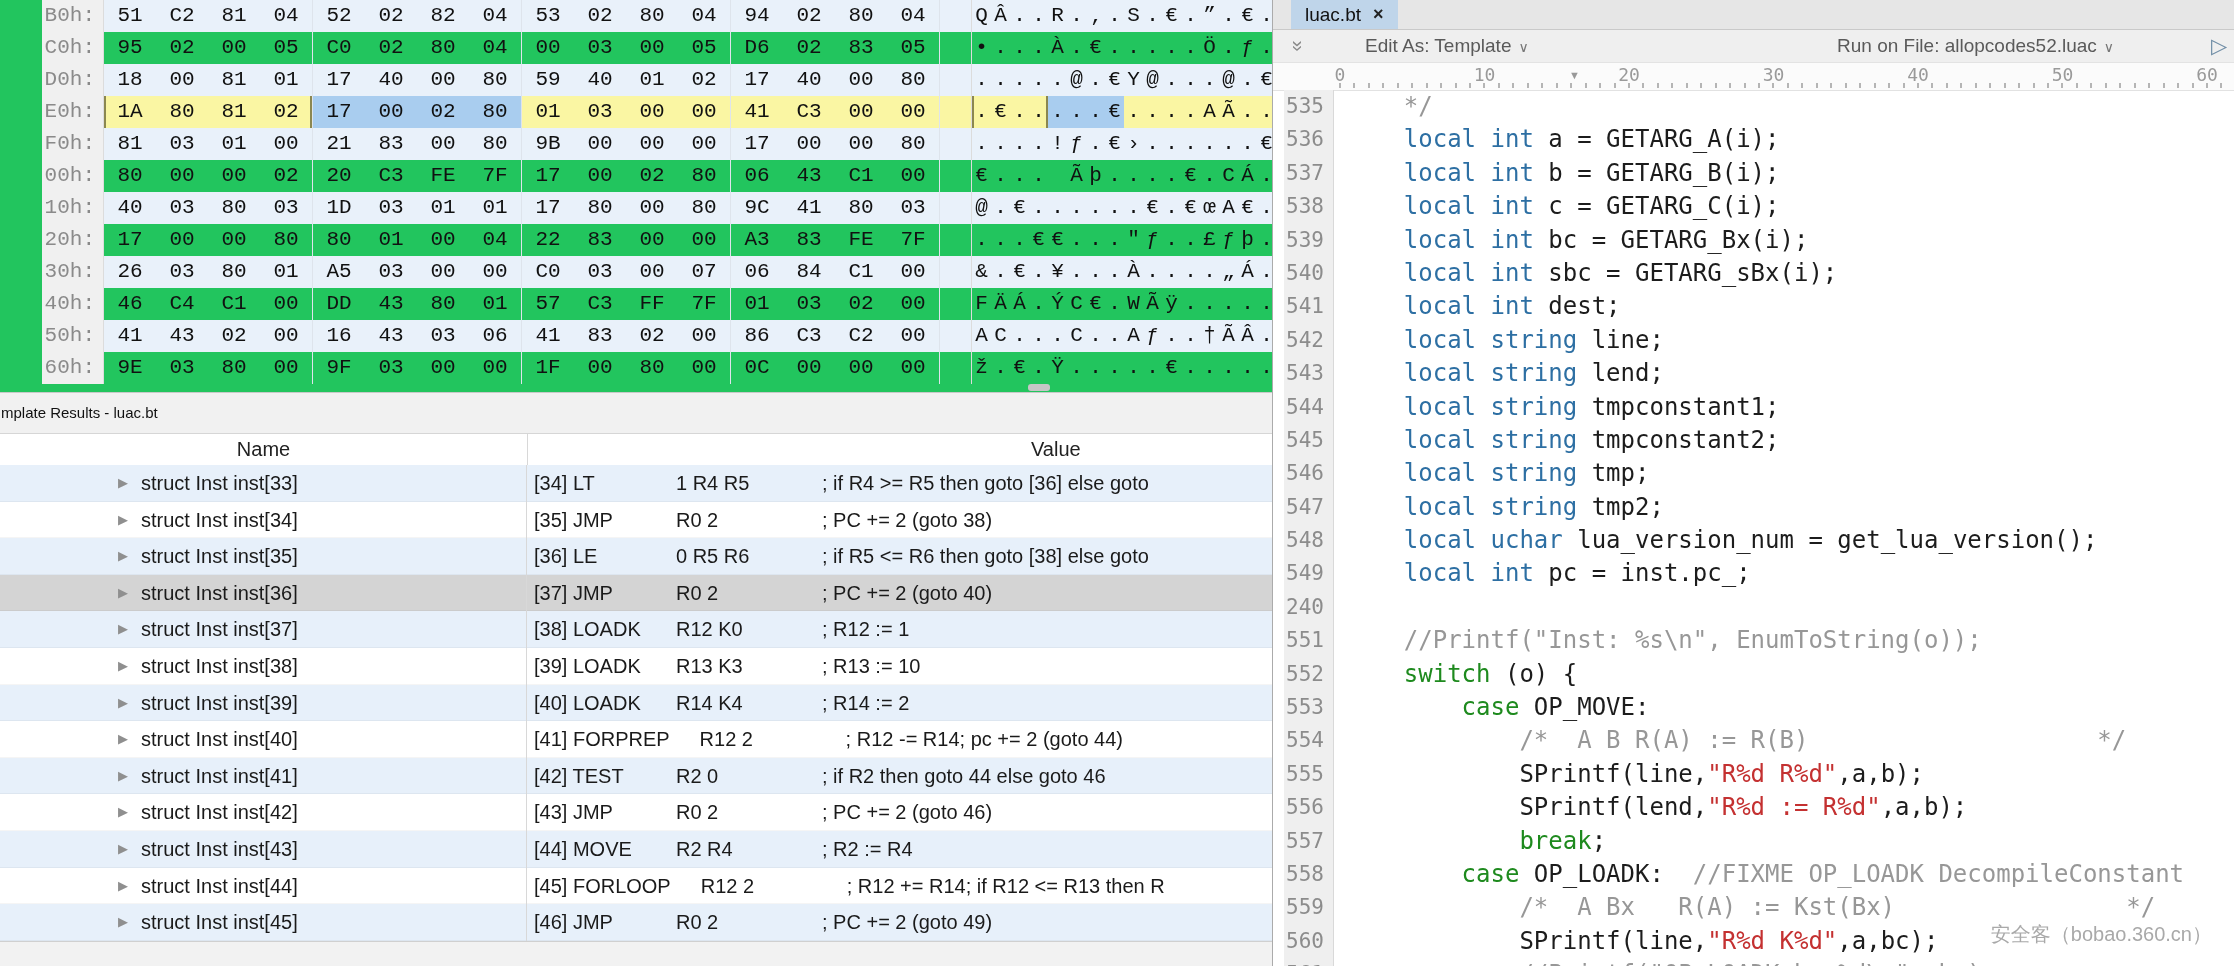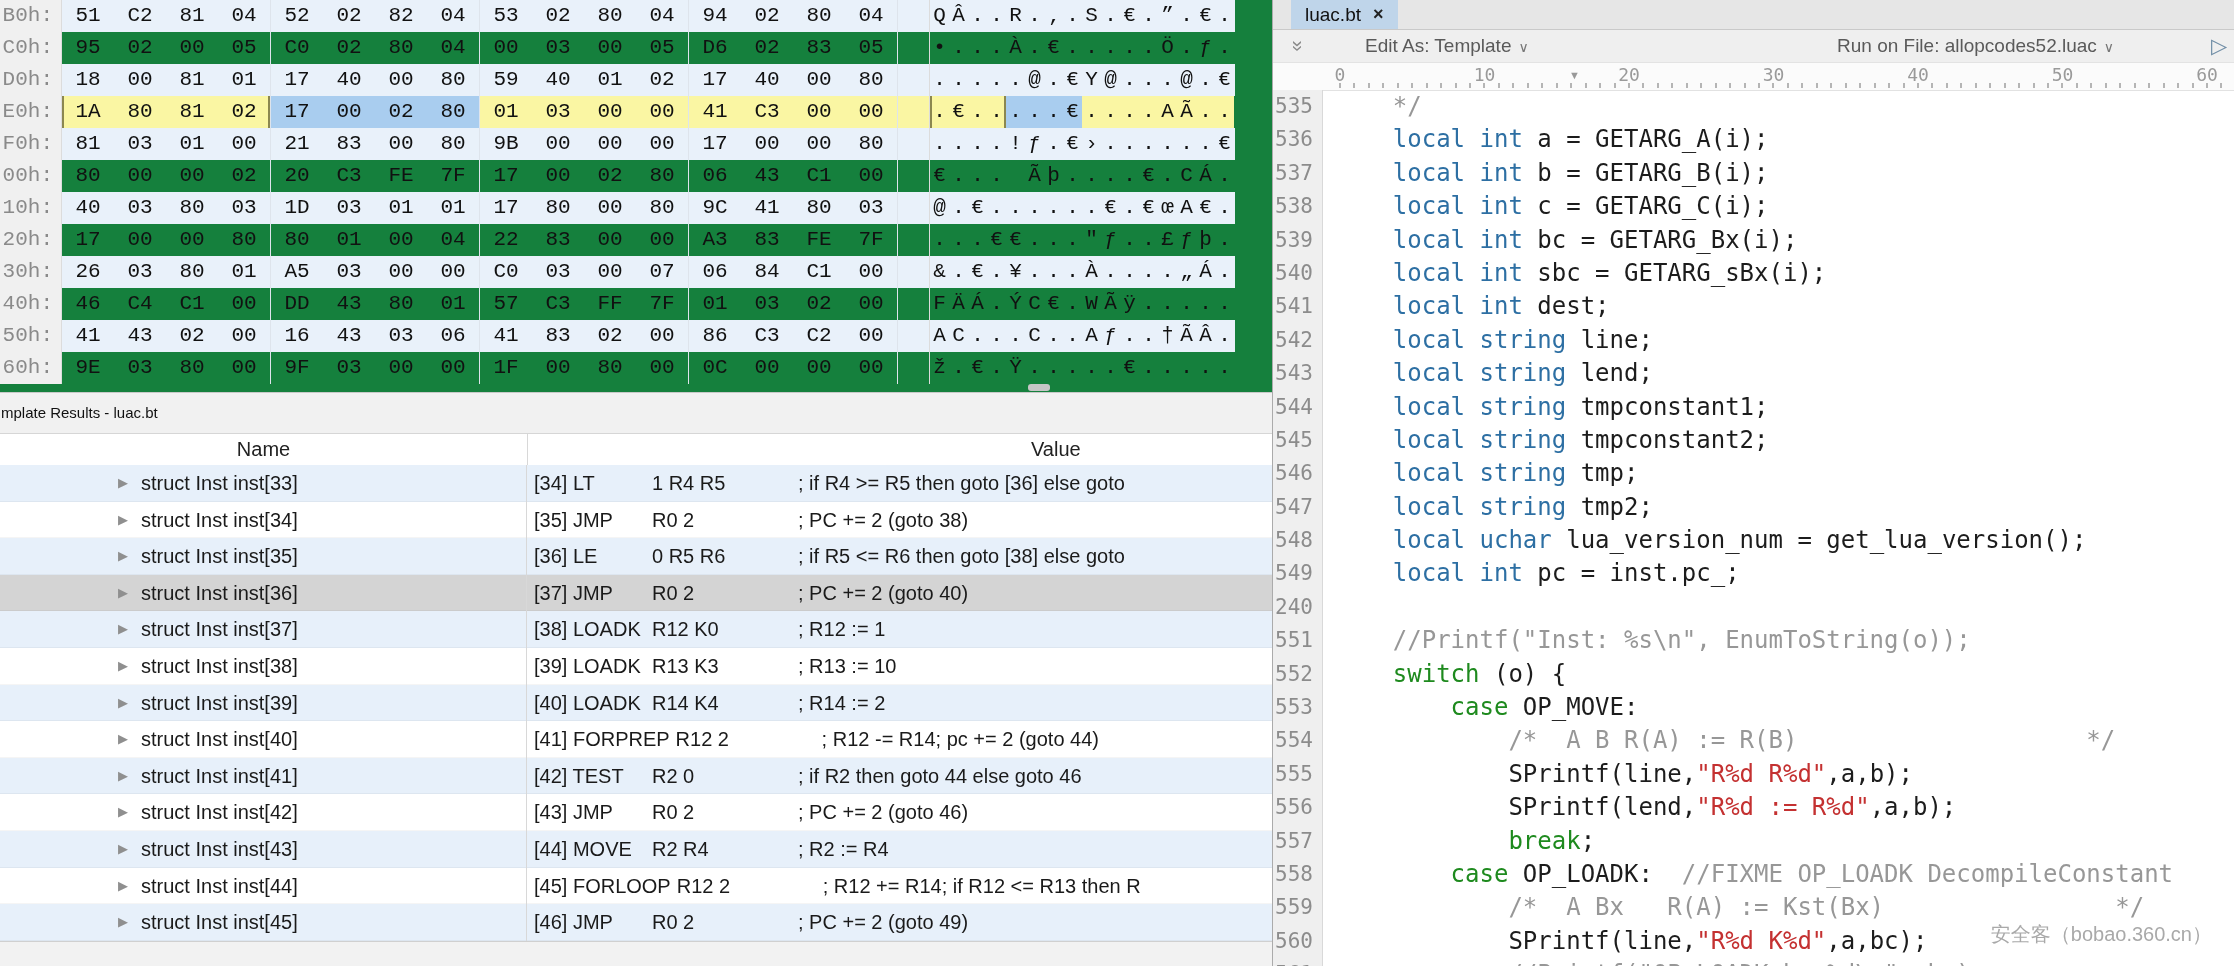--- a/index.html
+++ b/index.html
@@ -1,20 +1,20 @@
 <!DOCTYPE html>
 <html><head>
 <meta charset="utf-8">
 <style>
   html,body{margin:0;padding:0;background:#fff;}
   .screen{position:relative;width:2234px;height:966px;background:#fff;overflow:hidden;
           font-family:"Liberation Sans",sans-serif;color:#1a1a1a;}
 
   
-  .hex-pane{position:absolute;left:0;top:0;width:1272px;height:392px;background:#15803d;overflow:hidden;}
+  .hex-pane{position:absolute;left:0;top:0;width:1272px;height:392px;background:#22c55e;overflow:hidden;padding-left:42px;}
   .hexrow{display:flex;height:32px;line-height:32px;font-family:"Liberation Mono",monospace;font-size:21px;}
   .addr{width:62px;box-sizing:border-box;text-align:right;padding-right:8px;color:#8a8a8a;
         background:#F0F0F0;border-right:1px solid #DCDCDC;overflow:hidden;}
   .bgroup{width:208px;display:flex;border-right:1px solid #DEE4EC;box-sizing:content-box;}
   .bgroup:last-of-type{border-right:none;}
   .bcell{width:52px;text-align:center;color:#111;}
   .hexgap{width:31px;}
   .asciiwrap{width:306px;box-sizing:border-box;border-left:1px solid #DCDCDC;display:flex;}
   .acell{width:19px;text-align:center;color:#111;}
   .rowrest{flex:1;}
@@ -36,21 +36,21 @@
   .tr-header::after{content:"";position:absolute;left:527px;top:0;bottom:0;width:1px;background:#D8D8D8;}
   .tr-rows{position:absolute;left:0;top:72px;right:0;}
   .tr-row{display:flex;height:36.6px;line-height:36.6px;font-size:20px;box-shadow:inset 0 -1px 0 rgba(0,0,0,0.04);}
   .tr-row.alt{background:#E7F0FA;}
   .tr-row.sel{background:#D4D4D4;}
   .td-name{width:527px;box-sizing:border-box;padding-left:118px;border-right:1px solid #D8D8D8;
            display:flex;align-items:center;overflow:hidden;}
   .tri{color:#8F8F8F;font-size:13px;margin-right:13px;flex:0 0 auto;}
   .td-value{flex:1;white-space:pre;overflow:hidden;padding-left:7px;}
   .val-op{display:inline-block;min-width:112px;margin-right:6px;}
-  .val-args{display:inline-block;min-width:146px;}
+  .val-args{display:inline-block;min-width:146px;margin-left:24px;}
   .tr-bottom{position:absolute;left:0;bottom:0;right:0;top:548px;background:#F2F2F2;border-top:1px solid #D0D0D0;}
 
   
   .editor{position:absolute;left:1272px;top:0;width:962px;height:966px;background:#fff;
           border-left:1px solid #ABABAB;box-sizing:border-box;overflow:hidden;}
   .tabbar{height:29px;background:#E6E6E6;position:relative;border-bottom:1px solid #C9C9C9;}
   .tab{position:absolute;left:18px;top:0;height:29px;background:#BFD5EA;padding:0 14px;font-size:19px;
        line-height:29px;color:#111;display:flex;gap:12px;align-items:center;}
   .tab-close{font-size:18px;color:#222;font-weight:bold;line-height:29px;}
   .toolbar{height:32px;background:#EFEFEF;position:relative;color:#5a5a5a;font-size:19px;border-bottom:1px solid #E3E3E3;}
@@ -58,21 +58,21 @@
   .chev{font-size:14px;margin-left:7px;color:#777;}
   .collapse-icon{display:inline-block;transform:rotate(90deg);color:#8a8a8a;font-size:20px;}
   .play-icon{color:#6f8dA6;font-size:21px;}
   .ruler{height:27px;position:relative;background:#FBFBFB;border-bottom:1px solid #E2E2E2;}
   .ruler::after{content:"";position:absolute;left:66px;right:4px;bottom:2px;height:5px;
      background:repeating-linear-gradient(to right,#B5B5B5 0 2px,transparent 2px 14.45px);}
   .rnum{position:absolute;top:1px;transform:translateX(-50%);color:#9a9a9a;
         font-family:"DejaVu Sans Mono",monospace;font-size:18px;}
   .ruler-marker{position:absolute;left:296px;top:6px;color:#999;font-size:11px;}
   .codewrap{position:absolute;left:0;top:90px;right:0;bottom:0;overflow:hidden;}
-  .crow{display:flex;height:33.4px;line-height:33.4px;}
+  .crow{display:flex;height:33.4px;line-height:33.4px;padding-left:11px;}
   .lno{width:50px;box-sizing:border-box;background:#EFEFEF;border-right:1px solid #D9D9D9;
        text-align:right;padding-right:9px;color:#8C8C8C;font-family:"DejaVu Sans Mono",monospace;font-size:21px;flex:0 0 auto;}
   .cline{white-space:pre;font-family:"DejaVu Sans Mono",monospace;font-size:24px;padding-left:12px;overflow:hidden;}
   .tk-p{color:#1c1c1c}.tk-k{color:#2D6FA3}.tk-g{color:#1E8A1E}.tk-s{color:#C43131}.tk-c{color:#979797}
   .watermark{position:absolute;right:22px;bottom:18px;color:#A9A9A9;font-size:20px;}
 </style>
 </head>
 <body>
 
 <div class="screen">

